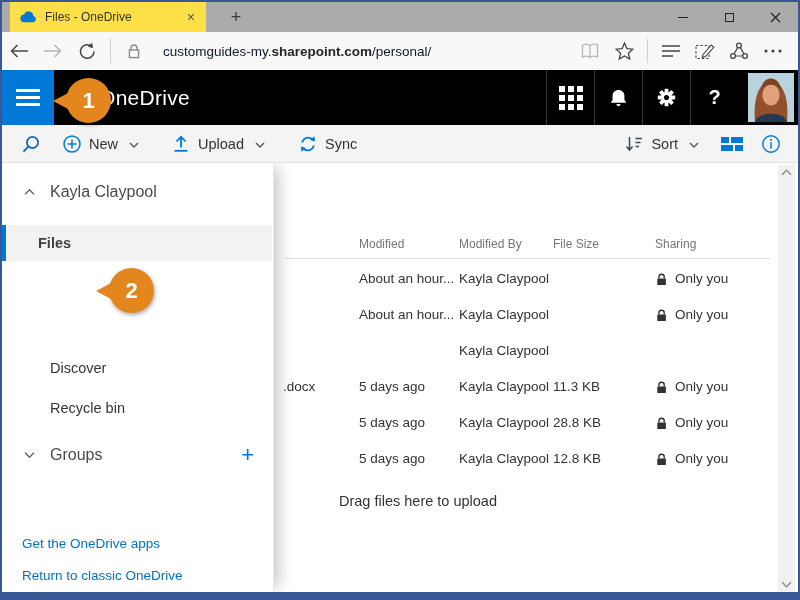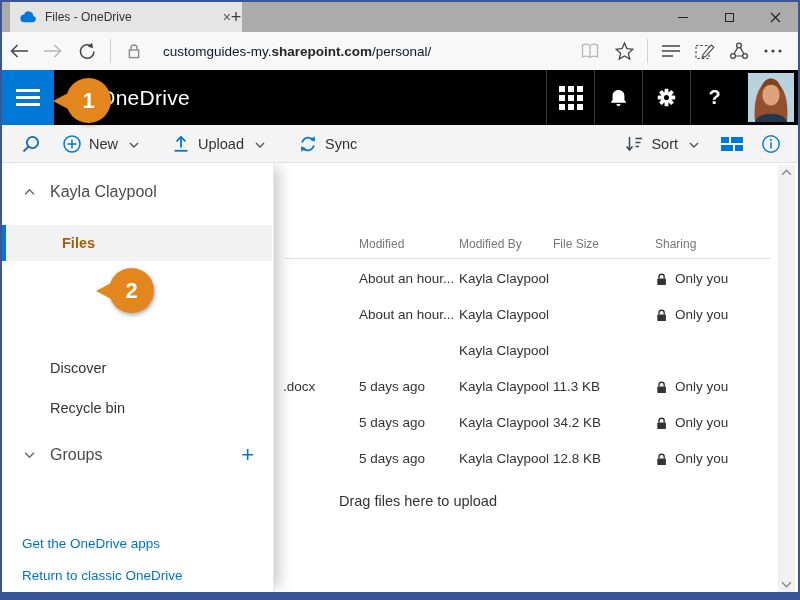--- a/index.html
+++ b/index.html
@@ -2,21 +2,21 @@
 <html><head>
 <meta charset="utf-8">
 <style>
   * { margin:0; padding:0; box-sizing:border-box; }
   html,body { width:800px; height:600px; font-family:"Liberation Sans", sans-serif; }
   .window { position:relative; width:800px; height:600px; background:#fff;
             border:2px solid #3A5795; overflow:hidden; }
 
   
   .titlebar { position:relative; height:30px; background:#ABABAB; }
-  .tab { position:absolute; left:8px; top:0; width:232px; height:30px; background:#e5e5e5;
+  .tab { position:absolute; left:8px; top:0; width:196px; height:30px; background:#fde047;
          display:flex; align-items:center; padding:0 9px; gap:8px; }
   .tab-title { flex:1; font-size:12px; color:#333; white-space:nowrap; overflow:hidden; }
   .tab-close { font-size:14px; color:#555; cursor:default; padding:0 2px; }
   .newtab { position:absolute; left:216px; top:0; width:36px; height:30px; display:flex;
             align-items:center; justify-content:center; font-size:18px; color:#3c3c3c; font-weight:300;}
   .win-controls { position:absolute; right:0; top:0; height:30px; display:flex; }
   .wc { width:46px; height:30px; display:flex; align-items:center; justify-content:center; }
   .wc-min { width:10px; height:1px; background:#222; display:block; }
   .wc-max { width:9px; height:9px; border:1px solid #222; display:block; }
 
@@ -67,21 +67,21 @@
 
   
   .sidebar { position:absolute; left:0; top:0; width:272px; height:100%; background:#fff;
              border-right:1px solid #e8e8e8; box-shadow:10px 0 14px -5px rgba(0,0,0,.22); }
   .snav { position:absolute; left:0; right:1px; height:36px; display:flex; align-items:center; }
   .snav .lbl { margin-left:48px; font-size:14.5px; color:#333; }
   .s-user   { top:10px; height:38px; }
   .s-user .lbl, .s-groups .lbl { margin-left:48px; font-size:16px; color:#4a4a4a; }
   .s-chev { position:absolute; left:22px; top:50%; transform:translateY(-50%); }
   .s-files  { top:62px; background:#F2F2F2; border-left:4px solid #0078D7; }
-  .s-files .lbl { margin-left:56px; color:#a16207; font-weight:700; }
+  .s-files .lbl { margin-left:32px; color:#404040; font-weight:700; }
   .s-recent { top:107px; } .s-shared { top:147px; } .s-discover { top:187px; } .s-recycle { top:227px; }
   .s-groups { top:274px; }
   .s-plus { position:absolute; right:18px; color:#0078D7; font-size:22px; font-weight:400; top:50%; transform:translateY(-50%); }
   .s-link { position:absolute; left:20px; font-size:13.5px; color:#0072C6; }
   .s-link1 { top:373px; } .s-link2 { top:405px; }
 
   
   .callout { position:absolute; width:45px; height:45px; border-radius:50%; background:#E2861D;
              color:#fff; font-weight:700; font-size:22px; display:flex; align-items:center;
              justify-content:center; z-index:60; box-shadow:1px 2px 4px rgba(0,0,0,.35); }
@@ -355,21 +355,21 @@
             <path d="M4 6.5 V4.8 a2.6 2.6 0 0 1 5.2 0 V6.5" fill="none" stroke="#333" stroke-width="1.4"></path>
             <rect x="2.3" y="6.5" width="8.6" height="6.6" rx="0.5" fill="#333"></rect>
           </svg>
           <span style="position:static">Only you</span>
         </div>
     </div>
 
     <div class="frow" style="top:242px">
       <span class="c-mod">5 days ago</span>
       <span class="c-by">Kayla Claypool</span>
-      <span class="c-size">34.2 KB</span>
+      <span class="c-size">28.8 KB</span>
       <div class="sharecell">
           <svg width="13" height="14" viewBox="0 0 13 14">
             <path d="M4 6.5 V4.8 a2.6 2.6 0 0 1 5.2 0 V6.5" fill="none" stroke="#333" stroke-width="1.4"></path>
             <rect x="2.3" y="6.5" width="8.6" height="6.6" rx="0.5" fill="#333"></rect>
           </svg>
           <span style="position:static">Only you</span>
         </div>
     </div>
 
     <div class="frow" style="top:278px">

